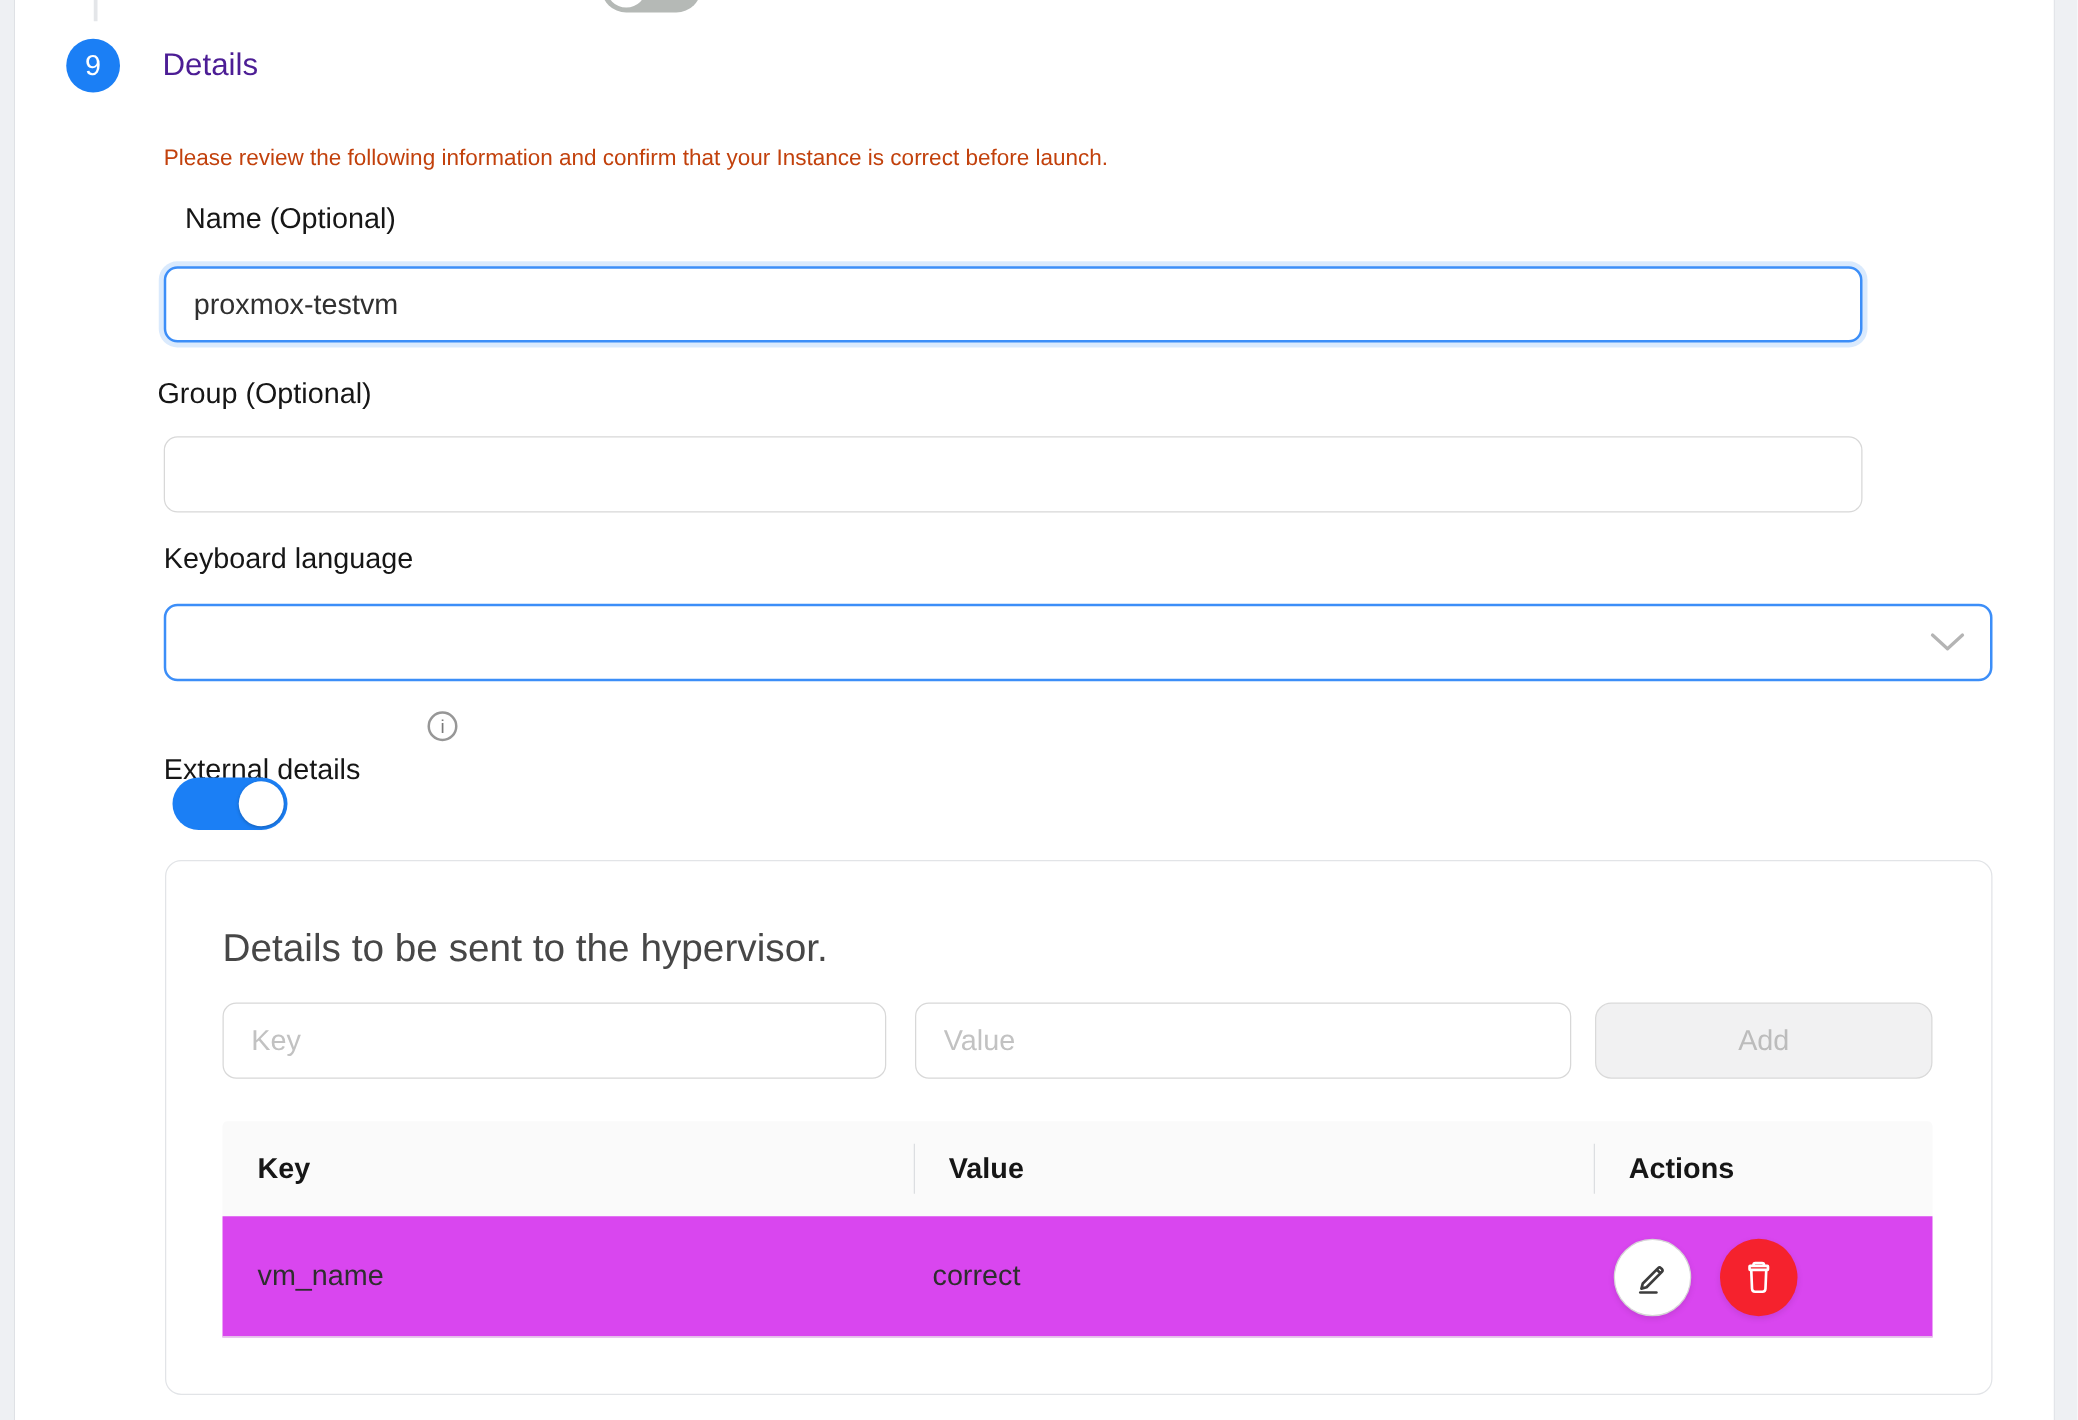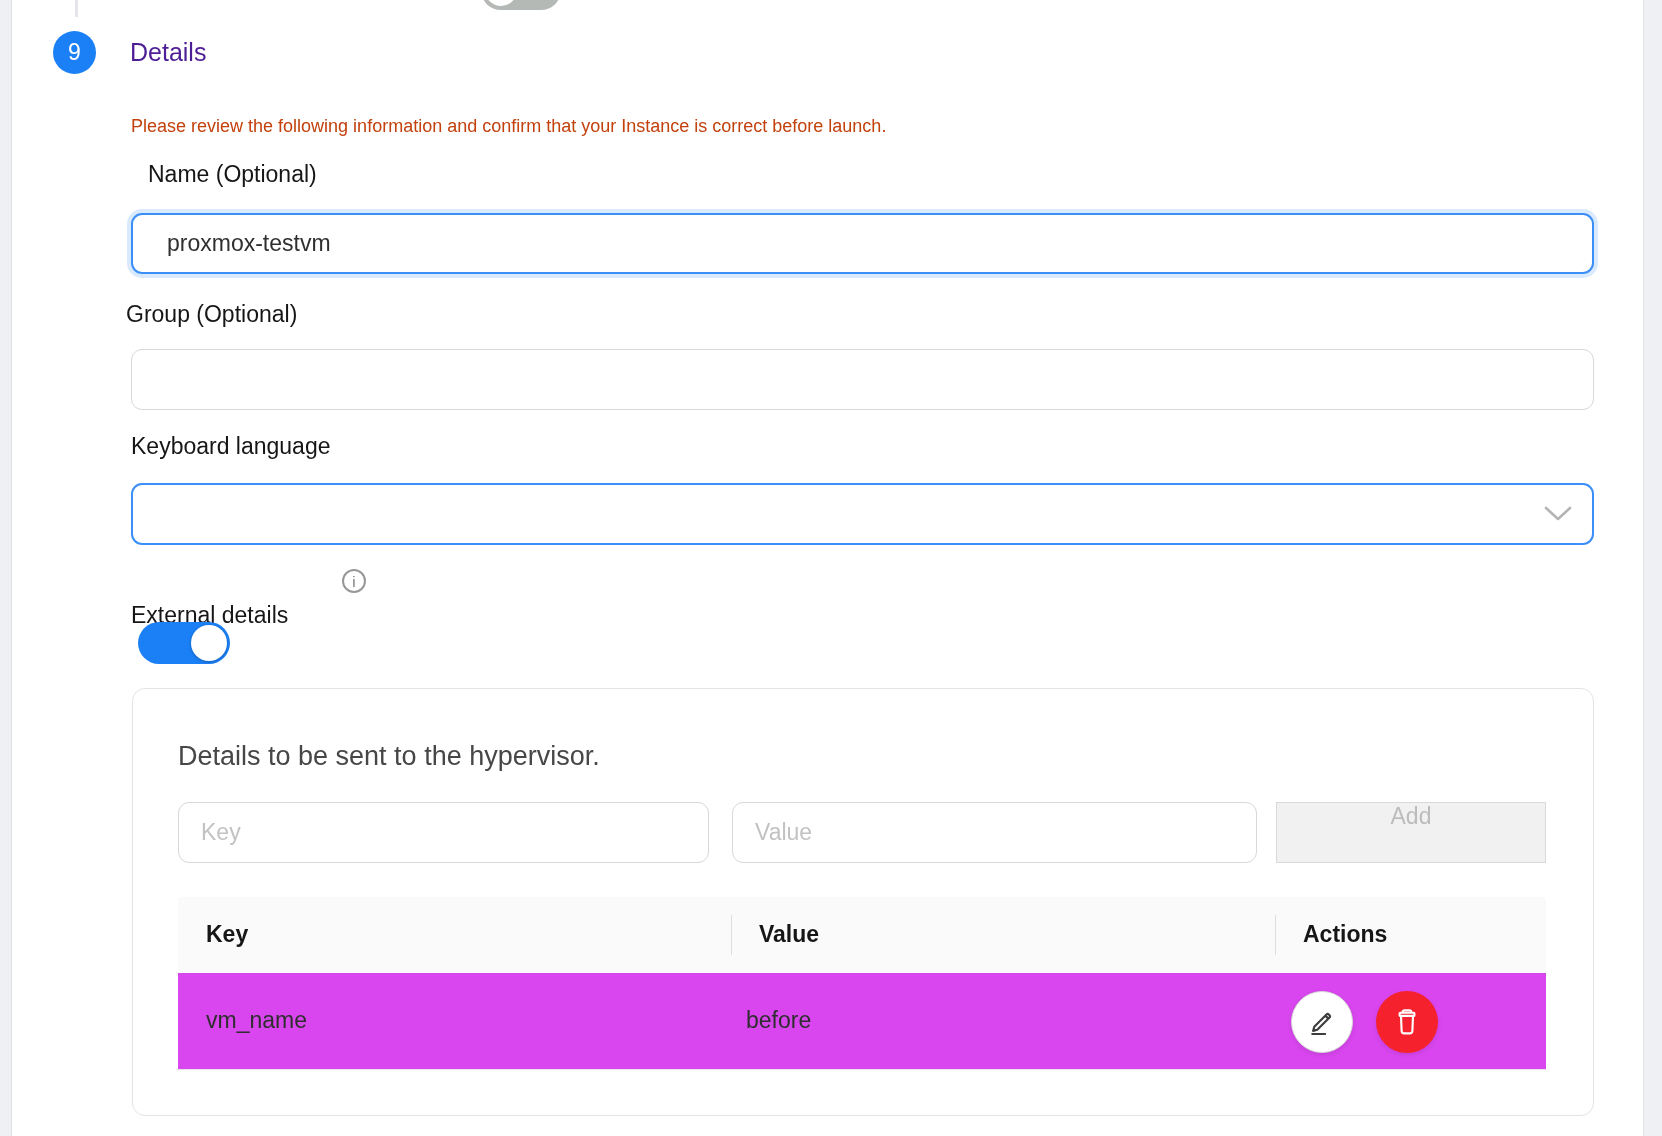--- a/index.html
+++ b/index.html
@@ -26,23 +26,23 @@
   .connector{left:75px;top:0;width:3px;height:17px;background:#e4e6e9;}
   .step-circle{
     left:53px;top:31px;width:43px;height:43px;border-radius:50%;
     background:#1b7ff5;color:#ffffff;font-size:23px;
     display:flex;align-items:center;justify-content:center;
   }
   .section-title{left:130px;top:38px;font-size:25px;font-weight:400;color:#4c1d95;}
   .section-desc{left:131px;top:116px;font-size:18px;color:#c2410c;}
   .field-label{font-size:23px;color:#161616;}
   .text-input{
-    box-sizing:border-box;left:131px;width:1463px;height:61px;
+    box-sizing:border-box;left:131px;width:1359px;height:61px;
     border:1.5px solid #d8d8d8;border-radius:11px;background:#fff;
-    padding:0 34px;font-size:23px;color:#303030;outline:none;
+    padding:0 22px;font-size:23px;color:#303030;outline:none;
     font-family:"Liberation Sans", sans-serif;
   }
   .text-input::placeholder{color:#c2c2c2;}
   .focused{
     border:2px solid #3c8ef8;
     box-shadow:0 0 0 4px rgba(27,127,245,0.16);
   }
   .select-box{
     box-sizing:border-box;left:131px;top:483px;width:1463px;height:62px;
     border:2px solid #3c8ef8;border-radius:11px;background:#fff;cursor:pointer;
@@ -58,32 +58,32 @@
     background:#1b7ff5;cursor:pointer;
   }
   .switch .knob{
     position:absolute;right:3px;top:3px;width:36px;height:36px;border-radius:50%;
     background:#ffffff;box-shadow:0 1px 3px rgba(0,0,0,0.25);
   }
   .hyper-card{
     box-sizing:border-box;left:132px;top:688px;width:1462px;height:428px;
     border:1.5px solid #e2e4e7;border-radius:13px;background:#fff;
   }
-  .hyper-desc{left:178px;top:741px;font-size:27px;color:#474747;}
+  .hyper-desc{left:178px;top:741px;font-size:31px;color:#474747;}
   .kv-input{
     box-sizing:border-box;top:802px;height:61px;
     border:1.5px solid #d8d8d8;border-radius:11px;background:#fff;
     padding:0 22px;font-size:23px;color:#303030;outline:none;
     font-family:"Liberation Sans", sans-serif;
   }
   .kv-input::placeholder{color:#c2c2c2;}
   .add-btn{
     box-sizing:border-box;left:1276px;top:802px;width:270px;height:61px;
-    background:#f1f1f2;border:1.5px solid #d9d9d9;border-radius:0;
-    color:#bcbcbc;font-size:23px;display:flex;align-items:flex-start;justify-content:center;
+    background:#f1f1f2;border:1.5px solid #d9d9d9;border-radius:13px;
+    color:#bcbcbc;font-size:23px;display:flex;align-items:center;justify-content:center;
     cursor:not-allowed;
   }
   .tbl-header{
     left:178px;top:897px;width:1368px;height:76px;background:#fafafa;border-radius:4px 4px 0 0;
   }
   .tbl-header .hcell{position:absolute;top:24px;font-size:23px;font-weight:700;color:#161616;}
   .hdiv{position:absolute;top:18px;width:1px;height:40px;background:#dcdee1;}
   .tbl-row{
     left:178px;top:973px;width:1368px;height:97px;background:#d946ef;
     border-bottom:1.5px solid #e7e7e7;box-sizing:border-box;
@@ -151,21 +151,21 @@
 <div class="abs tbl-header">
   <span class="hcell" style="left:28px;">Key</span>
   <span class="hcell" style="left:581px;">Value</span>
   <span class="hcell" style="left:1125px;">Actions</span>
   <span class="hdiv" style="left:553px;"></span>
   <span class="hdiv" style="left:1097px;"></span>
 </div>
 
 <div class="abs tbl-row">
   <span class="cell" style="left:28px;">vm_name</span>
-  <span class="cell" style="left:568px;">before</span>
+  <span class="cell" style="left:568px;">correct</span>
 </div>
 
 <div class="abs icon-btn edit-btn">
   <svg width="30" height="30" viewBox="0 0 24 24">
     <path d="M14.7 6.9l2.4 2.4M4.9 19.1l.9-3.3L15.6 6a1.3 1.3 0 0 1 1.8 0l.6.6a1.3 1.3 0 0 1 0 1.8L8.2 18.2l-3.3.9z" fill="none" stroke="#3d3d3d" stroke-width="1.7" stroke-linecap="round" stroke-linejoin="round"></path>
     <line x1="4.2" y1="21.6" x2="14.5" y2="21.6" stroke="#3d3d3d" stroke-width="1.7" stroke-linecap="round"></line>
   </svg>
 </div>
 
 <div class="abs icon-btn del-btn">

